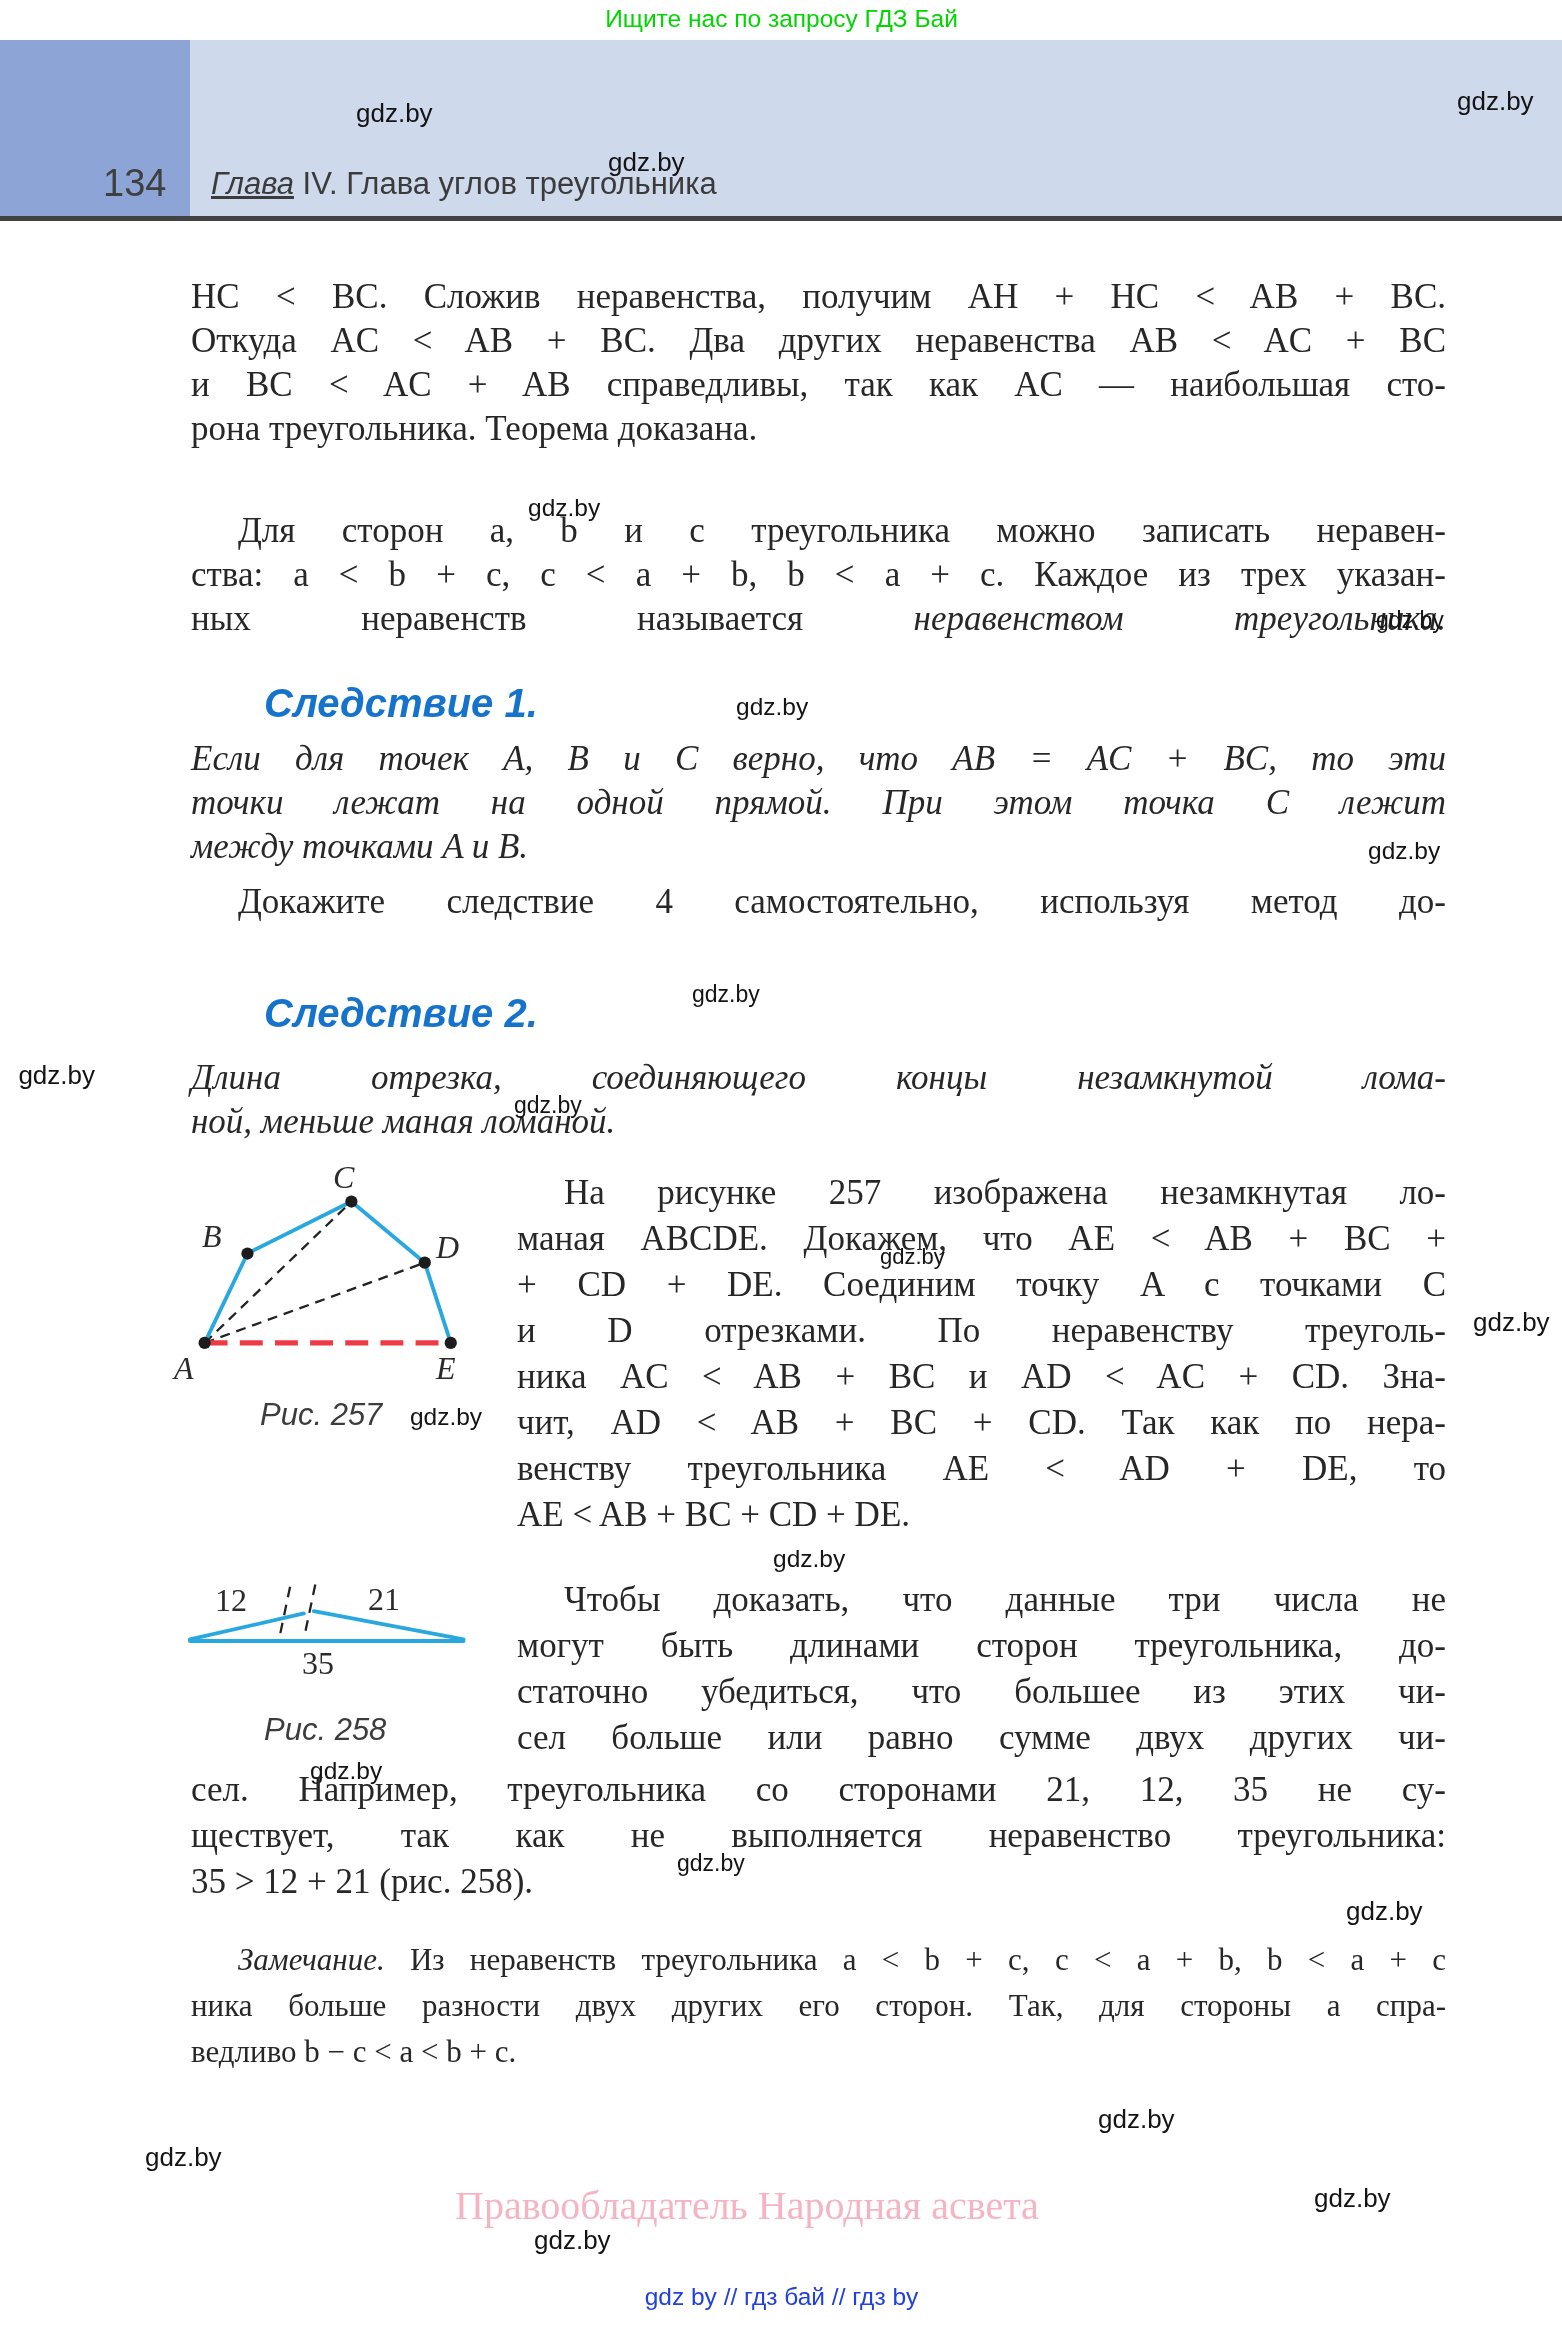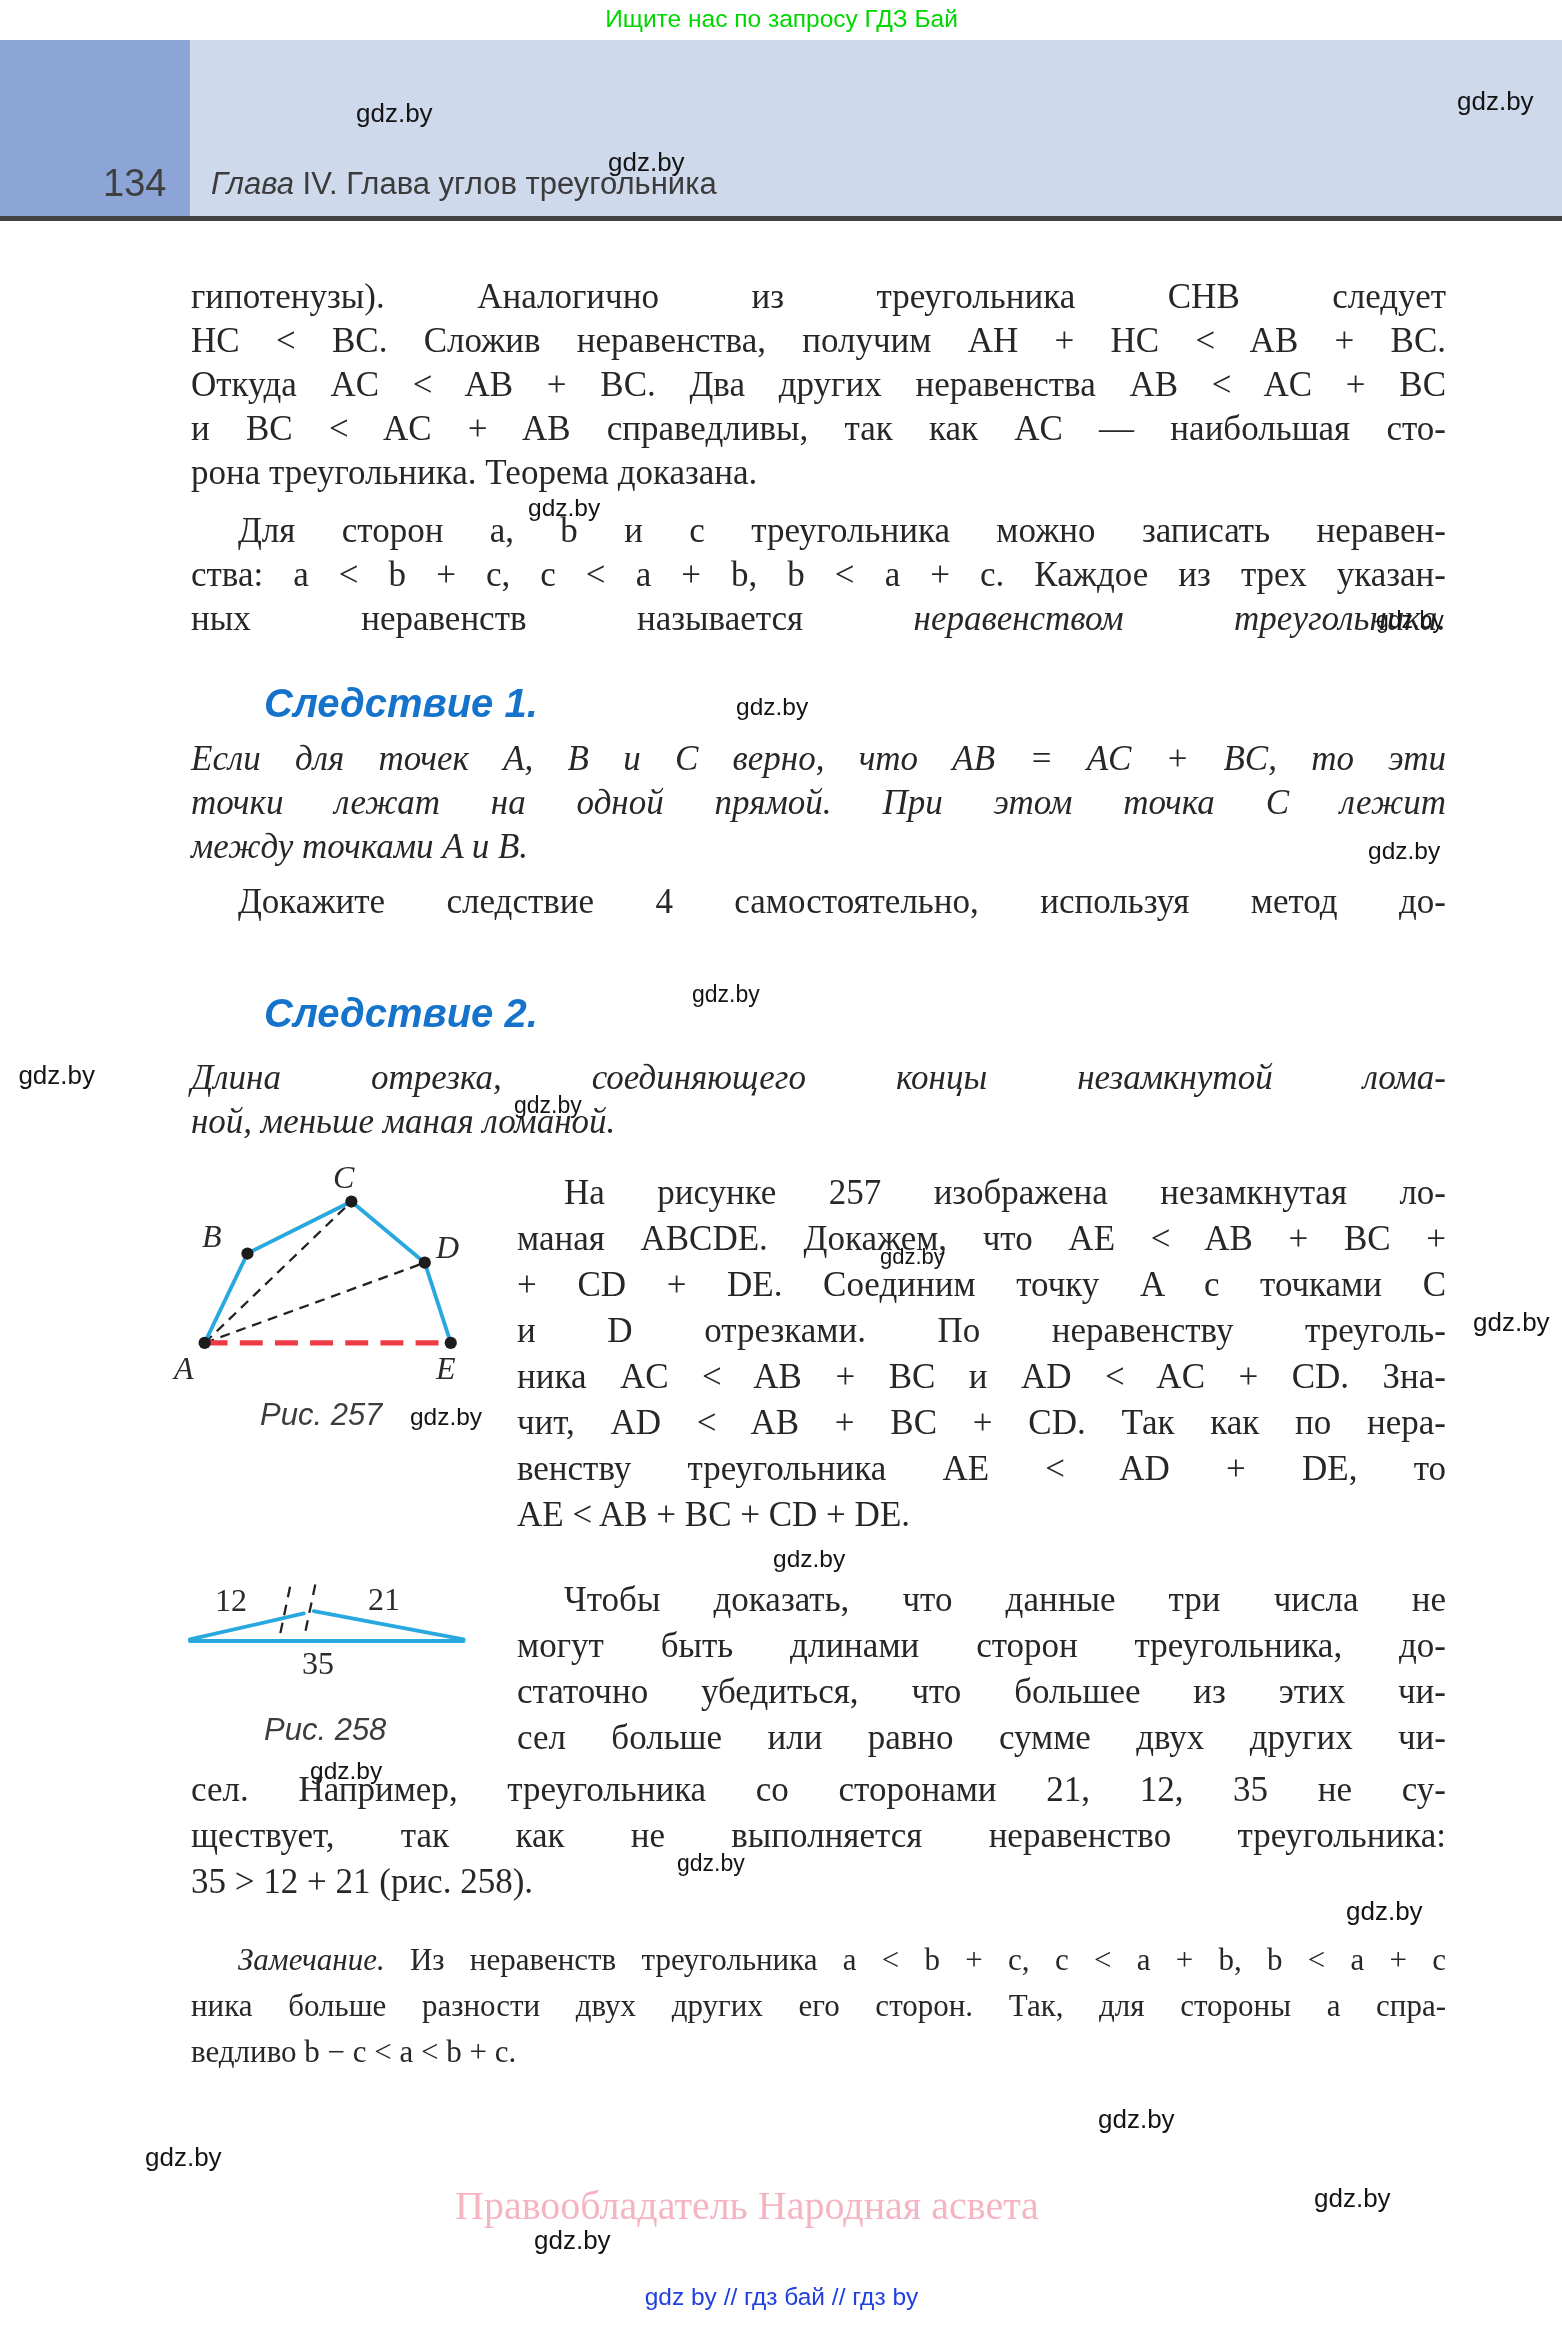--- a/index.html
+++ b/index.html
@@ -11,21 +11,21 @@
            font-family:"Liberation Sans", sans-serif; font-size:24.5px; color:#00d600; }
 
   
   .header-band { position:absolute; top:40px; left:0; width:1563px; height:176px;
                  background:#cfd9ec; border-bottom:5.4px solid #424242; }
   .header-dark { position:absolute; left:0; top:0; width:190px; height:176px; background:#8ca5d6; }
   .page-num { position:absolute; left:103px; bottom:10.7px; font-family:"Liberation Sans", sans-serif;
               font-size:38px; color:#3f3f3f; }
   .chapter { position:absolute; left:211px; bottom:13.8px; font-family:"Liberation Sans", sans-serif;
              font-size:31px; color:#3b3b3b; }
-  .chapter .it { font-style:italic; }
+  .chapter .it { font-style:italic;text-decoration:underline; }
 
   
   .wm { position:absolute; font-family:"Liberation Sans", sans-serif; color:#141414; white-space:nowrap; }
   .s29{font-size:22px;} .s30{font-size:23px;} .s32{font-size:24.5px;} .s34{font-size:26px;}
   .wm-a{left:356px;top:98px;} .wm-b{left:608px;top:147px;} .wm-c{left:1457px;top:86px;}
   .wm-d{left:528px;top:494px;} .wm-e{left:1376px;top:607px;} .wm-f{left:736px;top:693px;}
   .wm-g{left:1368px;top:837px;} .wm-h{left:692px;top:981px;} .wm-i{left:18.4px;top:1060px;}
   .wm-j{left:514px;top:1092px;} .wm-k{left:880px;top:1244px;} .wm-l{left:1473px;top:1307px;}
   .wm-m{left:773px;top:1545px;} .wm-o{left:310px;top:1757px;} .wm-p{left:677px;top:1850px;}
   .wm-q{left:1346px;top:1896px;} .wm-r{left:1098px;top:2104px;} .wm-s{left:145px;top:2142px;}
@@ -88,21 +88,20 @@
     <div class="header-dark"></div>
     <div class="page-num">134</div>
     <div class="chapter"><span class="it">Глава</span><span> IV. Глава углов треугольника</span></div>
   </div>
 
   <span class="wm s34 wm-a">gdz.by</span>
   <span class="wm s34 wm-b">gdz.by</span>
   <span class="wm s34 wm-c">gdz.by</span>
 
   <div class="para p1">
-    <div class="line j">гипотенузы). Аналогично из треугольника CHB следует</div>
     <div class="line j">HC &lt; BC. Сложив неравенства, получим AH + HC &lt; AB + BC.</div>
     <div class="line j">Откуда AC &lt; AB + BC. Два других неравенства AB &lt; AC + BC</div>
     <div class="line j">и BC &lt; AC + AB справедливы, так как AC — наибольшая сто-</div>
     <div class="line">рона треугольника. Теорема доказана.</div>
   </div>
   <span class="wm s32 wm-d">gdz.by</span>
 
   <div class="para p2">
     <div class="line j ind">Для сторон a, b и c треугольника можно записать неравен-</div>
     <div class="line j">ства: a &lt; b + c, c &lt; a + b, b &lt; a + c. Каждое из трех указан-</div>

